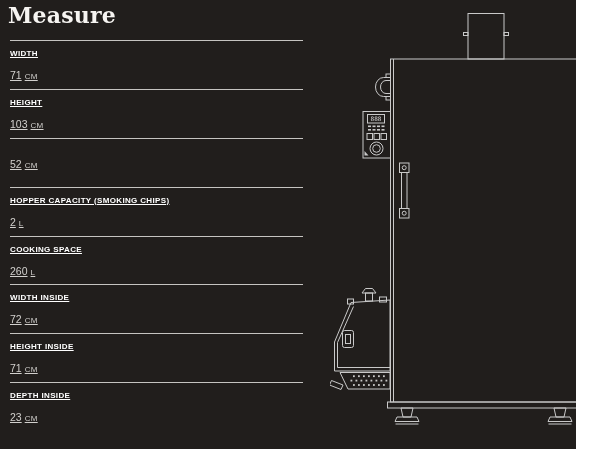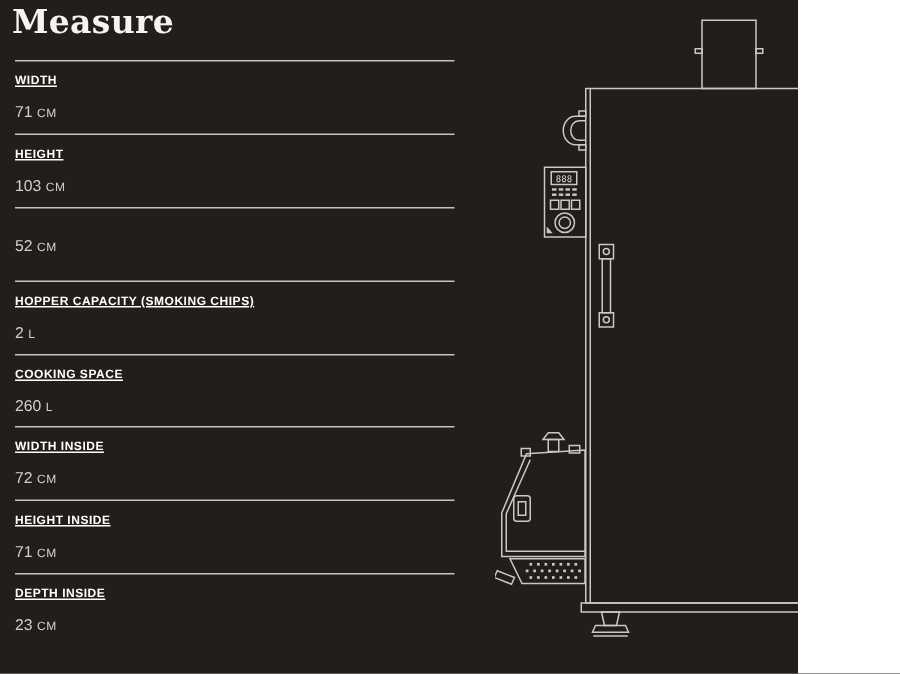--- a/index.html
+++ b/index.html
@@ -1,18 +1,18 @@
 <!DOCTYPE html>
 <html><head>
 <meta charset="utf-8">
 <style>
   html, body { margin: 0; padding: 0; }
   .page {
     position: relative;
-    width: 532px;
+    width: 576px;
     height: 449px;
     background: #211e1c;
     overflow: hidden;
     font-family: "Liberation Sans", sans-serif;
   }
   .title {
     position: absolute;
     left: 8px;
     top: 2px;
     margin: 0;
@@ -41,20 +41,21 @@
     line-height: 9px;
     color: #ffffff;
     text-transform: uppercase;
     text-decoration: underline;
   }
   .row-value {
     margin-top: 12px;
     font-size: 10.5px;
     line-height: 10px;
     color: #d2d0cd;
+    text-decoration: underline;
   }
   .row-value .unit {
     font-size: 8px;
     letter-spacing: 0.3px;
     margin-left: 3px;
     text-transform: uppercase;
   }
   .diagram {
     position: absolute;
     left: 330px;

